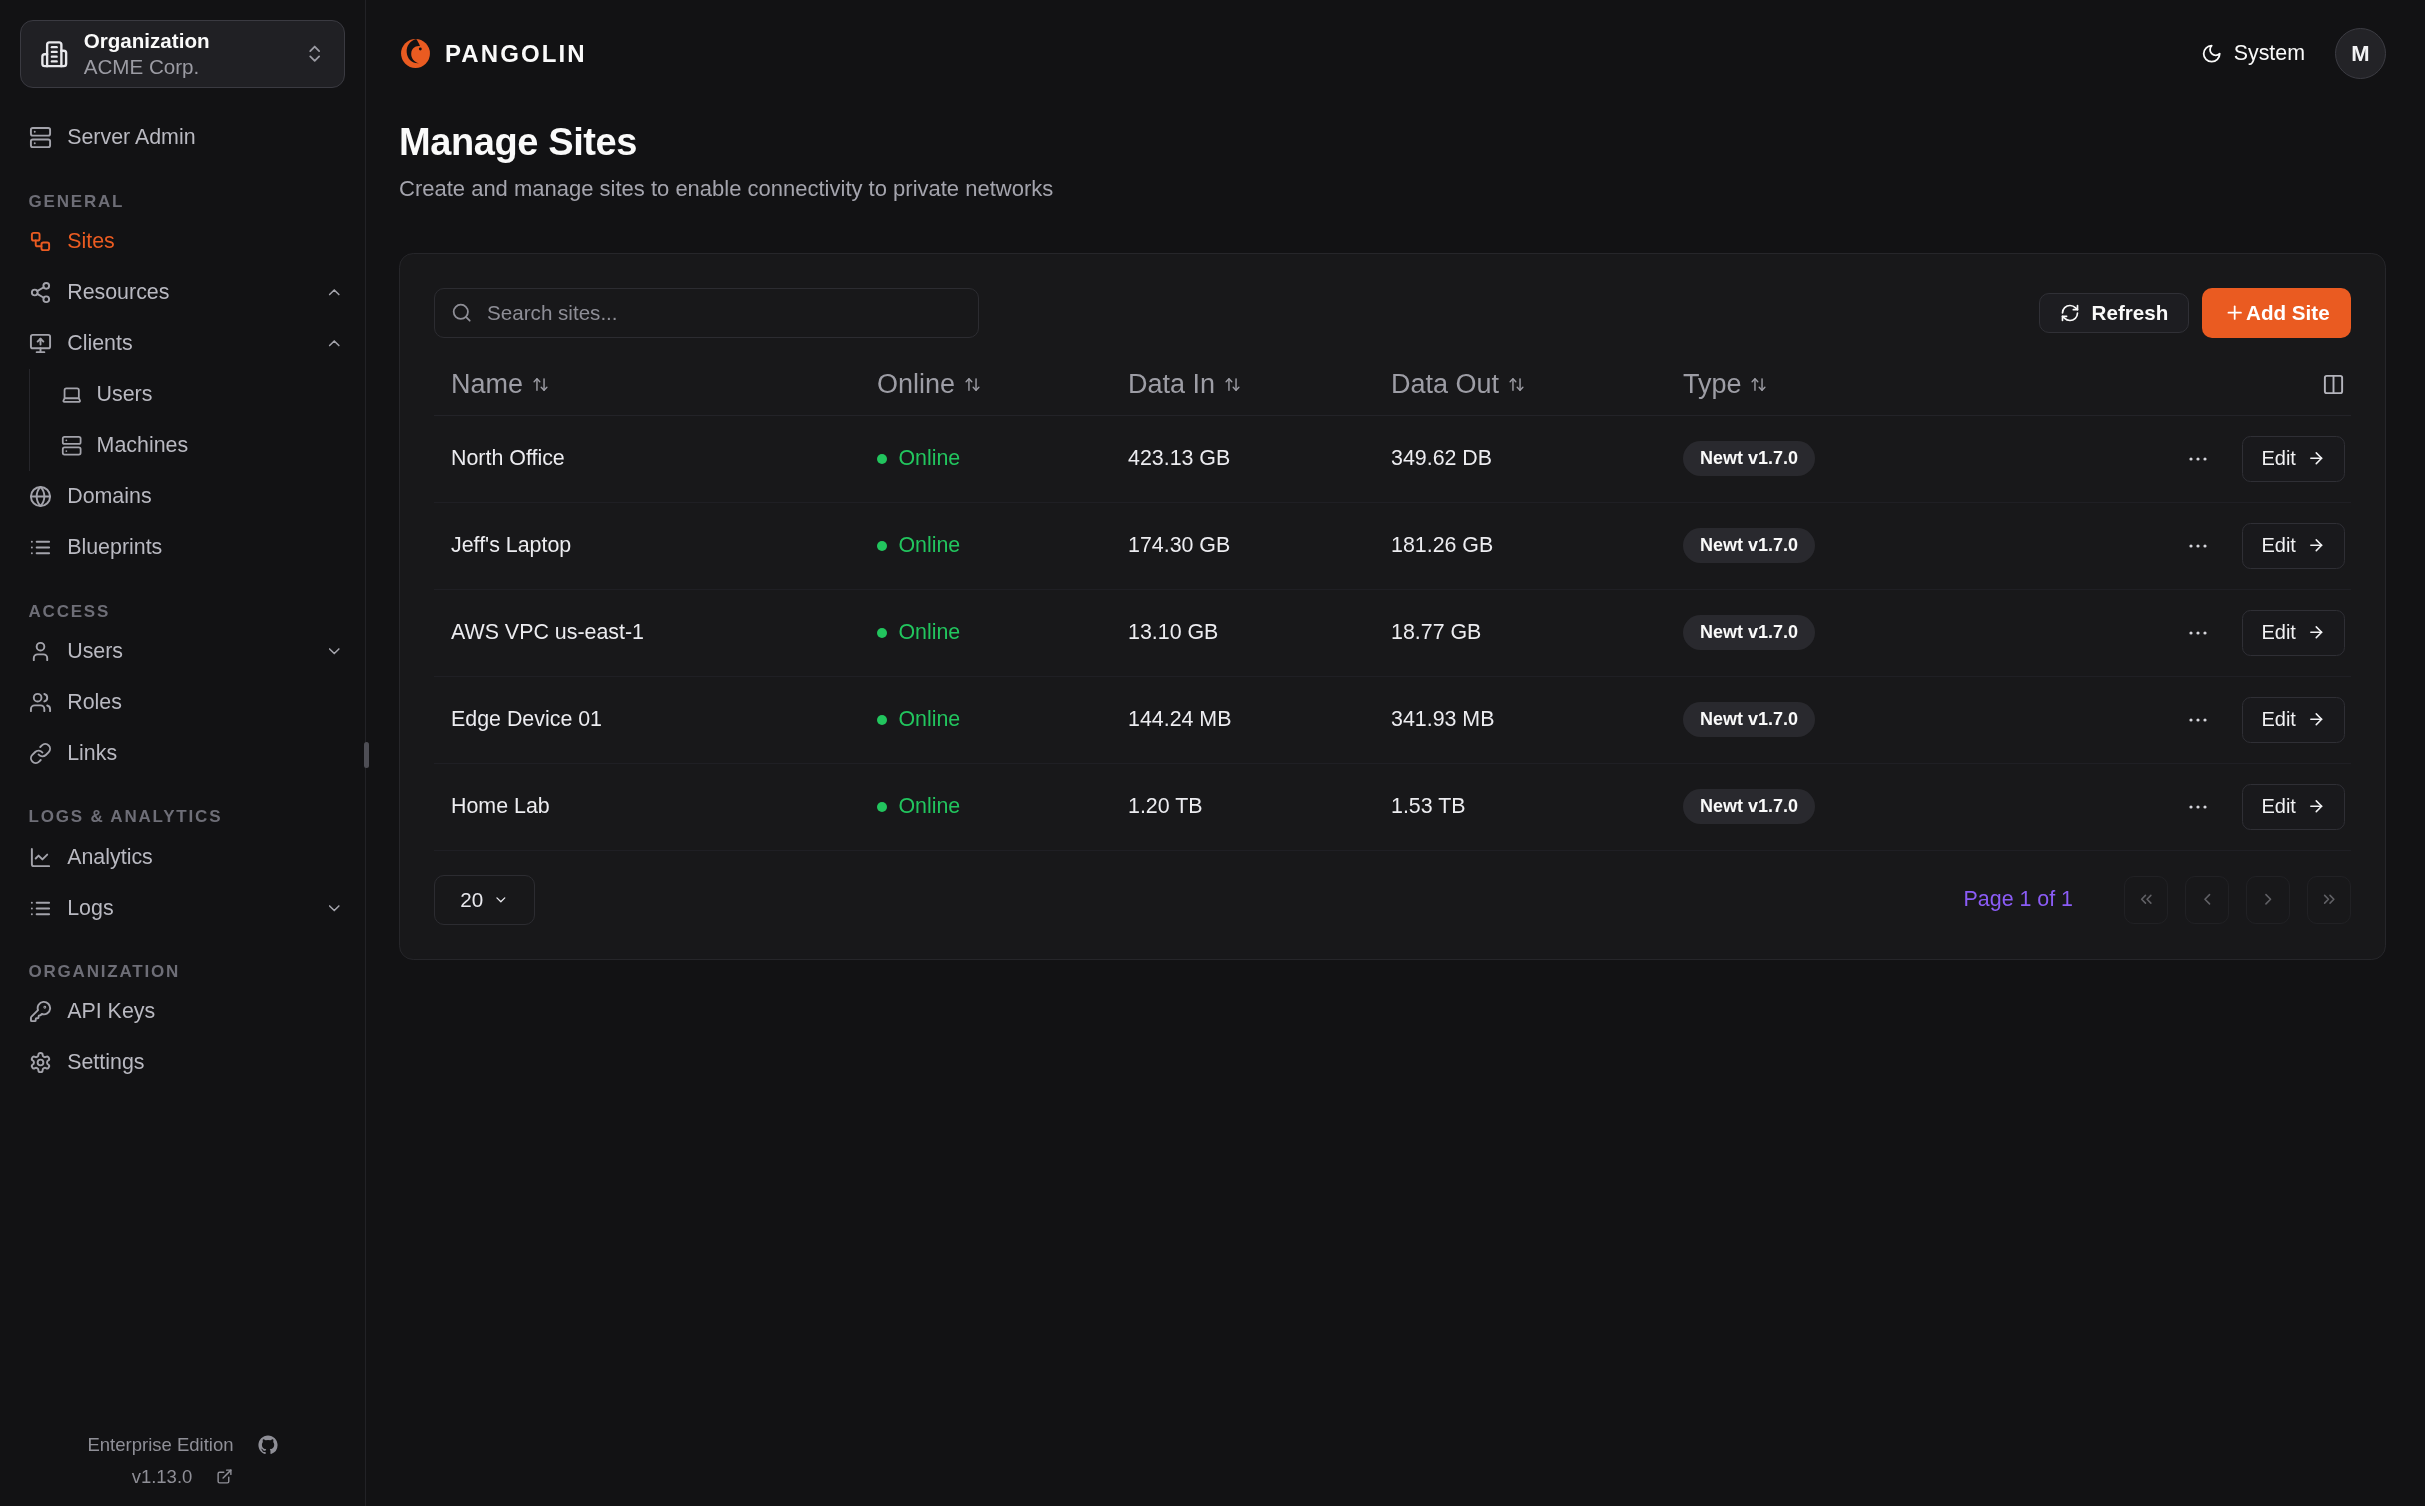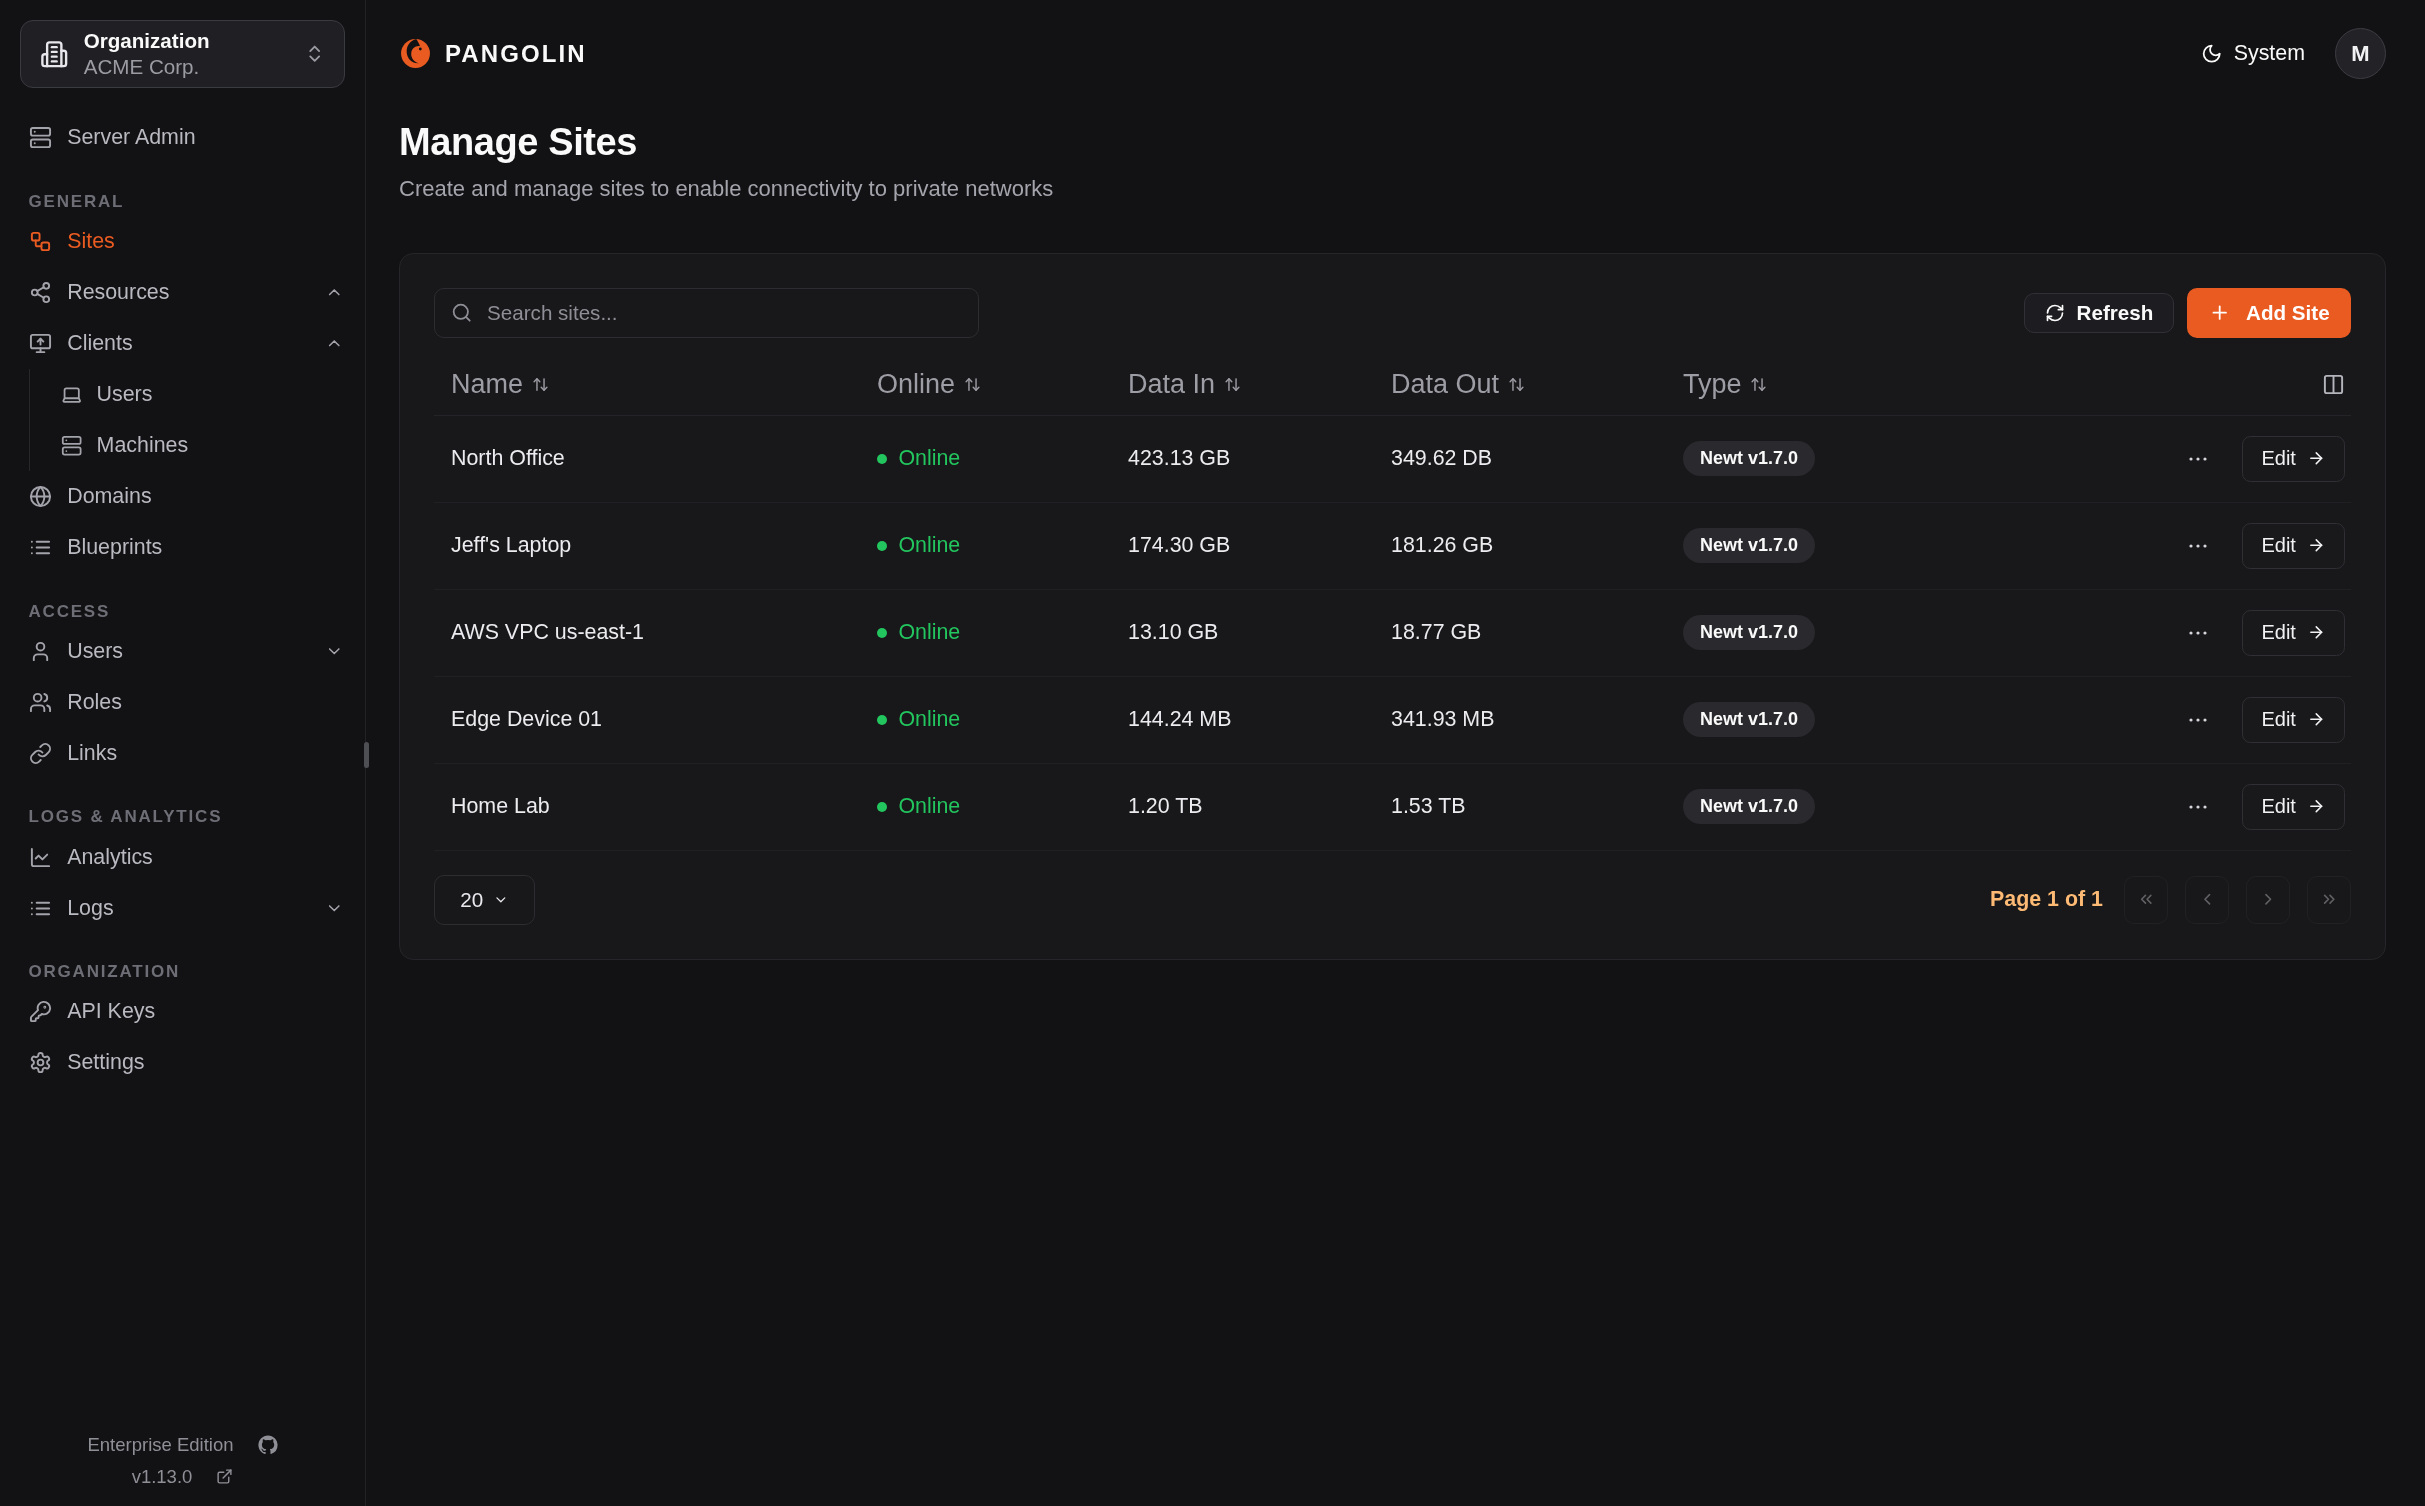--- a/index.html
+++ b/index.html
@@ -63,21 +63,21 @@
   .toolbar { display:flex; align-items:center; justify-content:space-between; }
   .search { width:545px; height:50px; border:1.4px solid #2c2c31; border-radius:10px; display:flex; align-items:center;
             gap:13px; padding:0 15.7px; color:#8e8e96; }
   .search input { flex:1; background:transparent; border:none; outline:none; color:#fdba74; font-size:20.6px; font-family:inherit; }
   .search input::placeholder { color:#8e8e96; }
   .toolbar-actions { display:flex; align-items:center; gap:13px; }
   .btn-secondary { height:40px; padding:0 20px; border-radius:10px; border:1.4px solid #303036; background:#1d1d21;
                    color:#fafafa; font-size:20.6px; font-weight:600; display:flex; align-items:center; gap:11.4px;
                    font-family:inherit; cursor:pointer; }
   .btn-primary { height:50px; padding:0 21.4px; border-radius:10px; border:none; background:#ea5b21; color:#ffffff;
-                 font-size:20.6px; font-weight:600; display:flex; align-items:center; gap:16px;
+                 font-size:20.6px; font-weight:600; display:flex; align-items:center; gap:1px;
                  font-family:inherit; cursor:pointer; }
 
   .table { margin-top:17px; }
   .thead, .trow { display:grid; grid-template-columns:426px 251px 263px 292px 1fr 235px; align-items:center; }
   .thead { height:61px; border-bottom:1.4px solid #232328; color:#9d9da5; font-size:27px; }
   .th { display:flex; align-items:center; gap:8.5px; padding-left:17px; cursor:pointer; }
   .th .sort { color:#9d9da5; }
   .th-actions { display:flex; justify-content:flex-end; padding-right:5.7px; color:#b4b4bc; }
   .trow { height:87px; border-bottom:1.4px solid #1f1f24; font-size:21.4px; color:#ececf0; }
   .td { padding-left:17px; }
@@ -87,21 +87,21 @@
   .td-actions { display:flex; justify-content:flex-end; align-items:center; gap:28px; padding-right:5.7px; }
   .row-menu { background:none; border:none; color:#d6d6dc; cursor:pointer; display:flex; padding:4.3px; }
   .edit-btn { height:46px; padding:0 18.5px; border-radius:8.5px; border:1.4px solid #2f2f35; background:#19191c;
               color:#f2f2f4; font-size:20px; display:flex; align-items:center; gap:11.4px; font-family:inherit; cursor:pointer; }
 
   .pagination { display:flex; align-items:center; justify-content:space-between; margin-top:24px; }
   .page-size { height:50px; width:101px; border-radius:10px; border:1.4px solid #2c2c31; background:transparent;
                color:#e9e9ee; font-size:20.6px; display:flex; align-items:center; justify-content:center; gap:10px;
                font-family:inherit; cursor:pointer; }
   .pag-right { display:flex; align-items:center; gap:17px; }
-  .page-info { font-size:21.4px; color:#fdba74; font-weight:700; margin-right:4px; }
+  .page-info { font-size:21.4px; color:#8b5cf6; font-weight:400; margin-right:34px; }
   .pg-btn { width:44px; height:48px; border-radius:10px; border:1.4px solid #2c2c31; background:transparent;
             color:#b9b9c1; display:flex; align-items:center; justify-content:center; opacity:.45; cursor:default; }
 </style>
 </head>
 <body>
 
 <svg width="0" height="0" style="position:absolute">
   <defs>
     <symbol id="i-logo" viewBox="0 0 48 48">
       <circle cx="24" cy="24" r="21" fill="#EA5B21" stroke="none"></circle>

